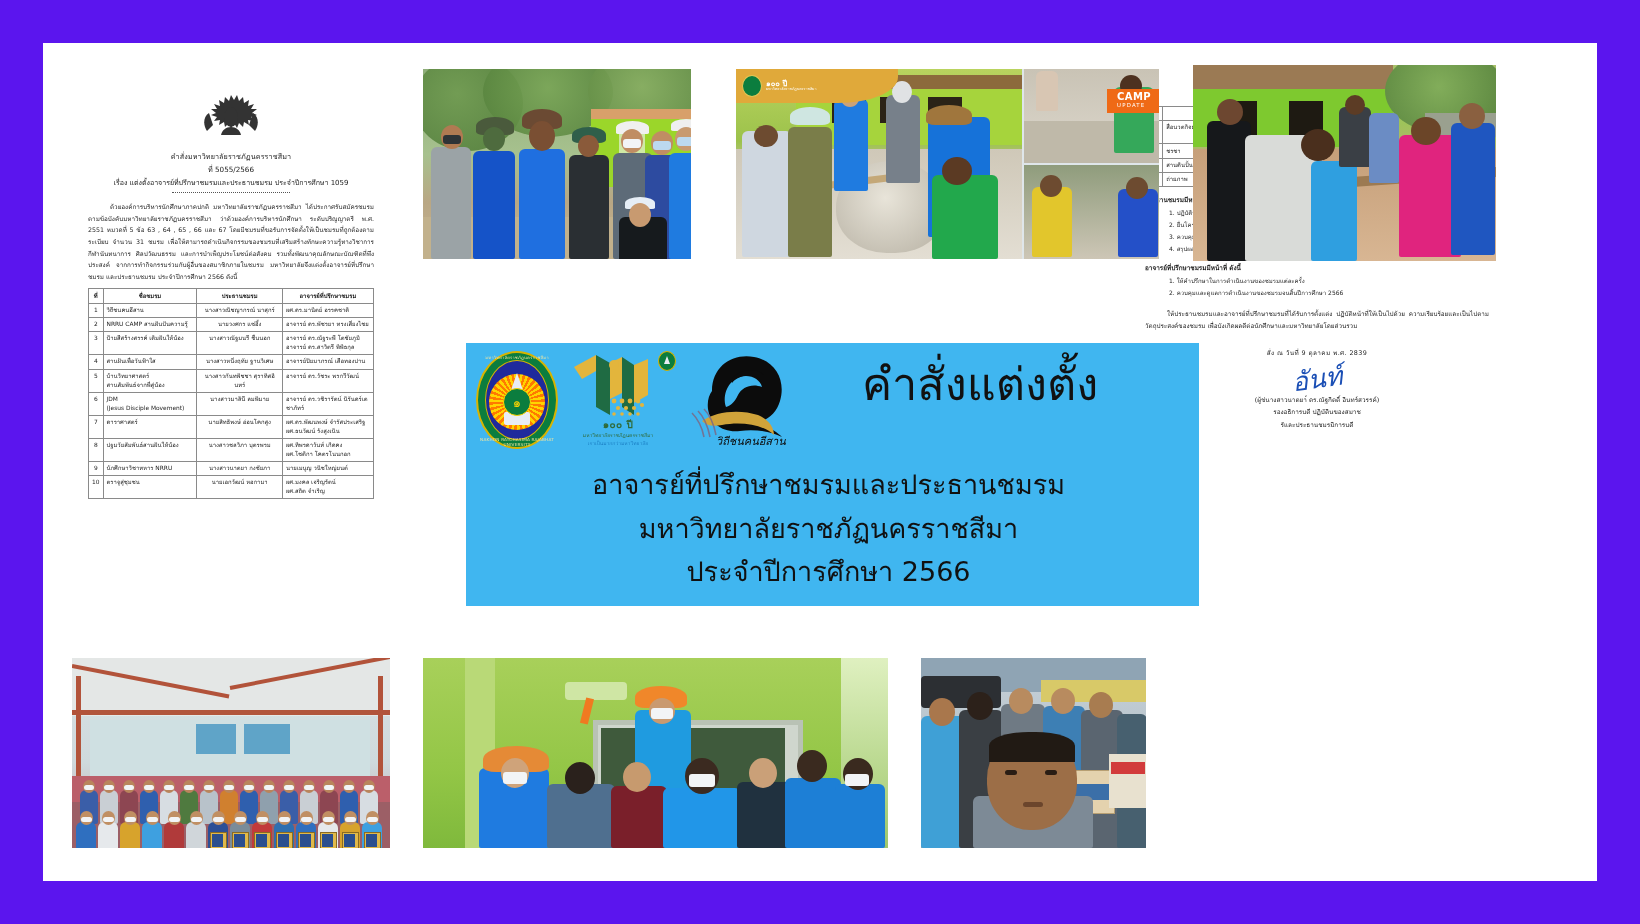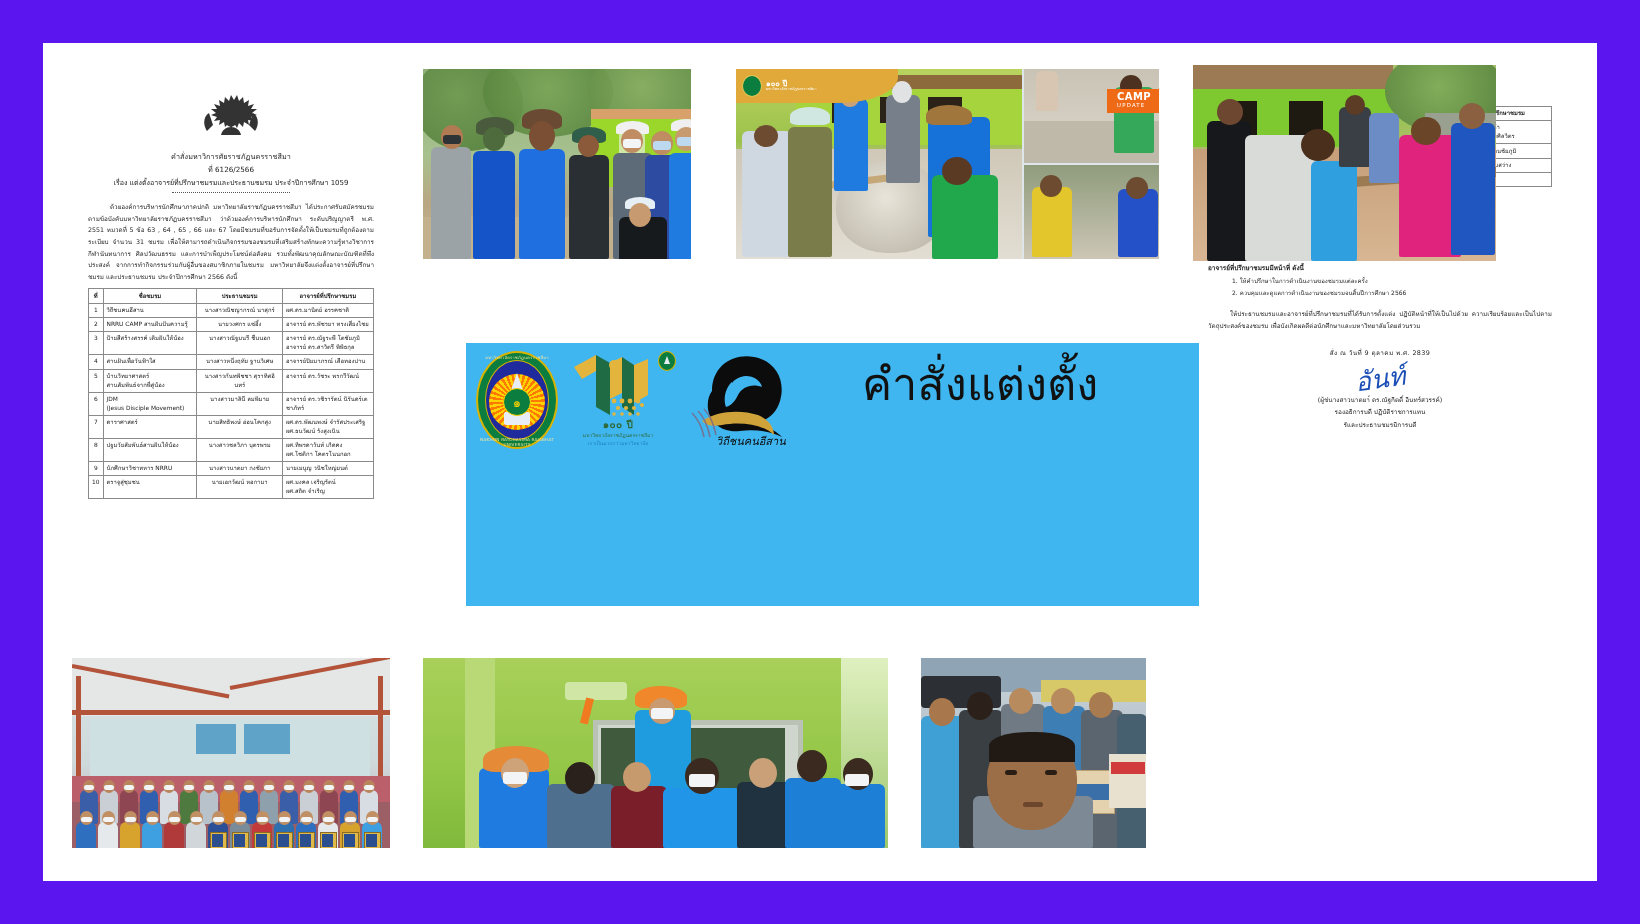--- a/index.html
+++ b/index.html
@@ -209,22 +209,22 @@
       <svg width="60" height="46" viewBox="0 0 60 46" aria-hidden="true">
         <g fill="#333">
           <path d="M30 2 l3 5 3-5 2 6 4-4 1 6 5-3-1 6 6-2-3 5 6 0-5 4 5 2-6 2 3 4-6-1 1 5-5-3-1 5-4-4-2 5-3-5-3 5-2-5-4 4-1-5-5 3 1-5-6 1 3-4-6-2 5-2-5-4 6 0-3-5 6 2-1-6 5 3 1-6 4 4z"></path>
           <ellipse cx="30" cy="24" rx="7" ry="10"></ellipse>
           <path d="M30 34 c-5 0 -9 3 -10 8 h20 c-1-5 -5-8 -10-8z"></path>
           <path d="M8 20 C2 24 2 32 6 38 l6-6z"></path>
           <path d="M52 20 C58 24 58 32 54 38 l-6-6z"></path>
         </g>
       </svg>
     </div>
-    <div class="doc-center doc-t1">คำสั่งมหาวิการศัยราชภัฏนครราชสีมา</div>
-    <div class="doc-center doc-t2">ที่  6126/2566</div>
+    <div class="doc-center doc-t1">คำสั่งมหาวิทยาลัยราชภัฏนครราชสีมา</div>
+    <div class="doc-center doc-t2">ที่  5055/2566</div>
     <div class="doc-center doc-t3">เรื่อง  แต่งตั้งอาจารย์ที่ปรึกษาชมรมและประธานชมรม ประจำปีการศึกษา 1059</div>
     <div class="doc-rule"></div>
     <div class="doc-para"><span class="indent"></span><span>ด้วยองค์การบริหารนักศึกษาภาคปกติ มหาวิทยาลัยราชภัฏนครราชสีมา ได้ประกาศรับสมัครชมรม ตามข้อบังคับมหาวิทยาลัยราชภัฏนครราชสีมา ว่าด้วยองค์การบริหารนักศึกษา ระดับปริญญาตรี พ.ศ. 2551 หมวดที่ 5 ข้อ 63 , 64 , 65 , 66 และ 67 โดยมีชมรมที่ขอรับการจัดตั้งให้เป็นชมรมที่ถูกต้องตามระเบียบ จำนวน 31 ชมรม เพื่อให้สามารถดำเนินกิจกรรมของชมรมที่เสริมสร้างทักษะความรู้ทางวิชาการ กีฬานันทนาการ ศิลปวัฒนธรรม และการบำเพ็ญประโยชน์ต่อสังคม รวมทั้งพัฒนาคุณลักษณะบัณฑิตที่พึงประสงค์ จากการทำกิจกรรมร่วมกับผู้อื่นของสมาชิกภายในชมรม มหาวิทยาลัยจึงแต่งตั้งอาจารย์ที่ปรึกษาชมรม และประธานชมรม ประจำปีการศึกษา 2566  ดังนี้</span></div>
     <table class="doc-table">
       <thead>
           <tr>
         <th>ที่</th>
         <th>ชื่อชมรม</th>
         <th>ประธานชมรม</th>
         <th>อาจารย์ที่ปรึกษาชมรม</th>
@@ -288,21 +288,21 @@
           <tr>
             <td class="col-no">10</td>
             <td class="col-name">ตราจูสู่ชุมชน</td>
             <td class="col-pres">นายเอกวัฒน์ หอกามา</td>
             <td class="col-adv">ผศ.มงคล เจริญรัตน์<br>ผศ.สถิต จำเริญ</td>
           </tr>
         </tbody>
     </table>
   </div>
 
-  <div class="doc" style="left:1149px;top:18px;width:376px;height:800px;">
+  <div class="doc" style="left:1086px;top:18px;width:376px;height:800px;">
     <div class="pageno">- 3 -</div>
     <table class="doc-table">
       <thead>
           <tr>
         <th>ที่</th>
         <th>ชื่อชมรม</th>
         <th>ประธานชมรม</th>
         <th>อาจารย์ที่ปรึกษาชมรม</th>
       </tr>
         </thead>
@@ -346,21 +346,21 @@
     <ul class="sec-list">
         <li>1. ให้คำปรึกษาในการดำเนินงานของชมรมแต่ละครั้ง</li>
         <li>2. ควบคุมและดูแลการดำเนินงานของชมรมจนสิ้นปีการศึกษา 2566</li>
       </ul>
 
     <div class="closing"><span class="indent"></span><span>ให้ประธานชมรมและอาจารย์ที่ปรึกษาชมรมที่ได้รับการตั้งแต่ง ปฏิบัติหน้าที่ให้เป็นไปด้วย ความเรียบร้อยและเป็นไปตามวัตถุประสงค์ของชมรม เพื่อบังเกิดผลดีต่อนักศึกษาและมหาวิทยาลัยโดยส่วนรวม</span></div>
     <div class="dateline">สั่ง  ณ  วันที่  9  ตุลาคม  พ.ศ. 2839</div>
     <div class="sigwrap">
       <div class="sig">อันท์</div>
       <div class="signame">(ผู้ช่นางสาวนาตยา์ ดร.ณัฐกิตติ์ อินทร์สวรรค์)</div>
-      <div class="signame">รองอธิการบดี  ปฏิบัติราชการแทน</div>
+      <div class="signame">รองอธิการบดี  ปฏิบัตินของสมาช</div>
       <div class="signame">รัและประธานชมรมิการบดี</div>
     </div>
   </div>
 
   <div class="photo" style="left:380px;top:26px;width:268px;height:190px;">
     <div style="position:absolute;inset:0;background:linear-gradient(#8fae7a 0%,#a7c18e 45%,#b9a784 70%,#c6b391 100%);"></div>
 
     <div class="tree" style="left:-10px;top:-14px;width:110px;height:96px;background:radial-gradient(circle at 40% 40%,#6f9a50,#4f7a39);opacity:.92;"></div>
     <div class="tree" style="left:60px;top:-22px;width:130px;height:90px;background:radial-gradient(circle at 50% 45%,#79a556,#537f3b);opacity:.9;"></div>
     <div class="tree" style="left:165px;top:-20px;width:120px;height:84px;background:radial-gradient(circle at 45% 45%,#86ad5f,#5b8640);opacity:.9;"></div>
@@ -739,15 +739,20 @@
             <path d="M16 60 C22 66 26 76 28 86"></path>
             <path d="M22 58 C28 64 32 74 34 84"></path>
           </g>
           <text x="34" y="94" font-family="DejaVu Sans, sans-serif" font-size="11" fill="#0c0c0c" font-style="italic">วิถีชนคนอีสาน</text>
         </svg>
       </div>
     </div>
 
     <div class="banner-title">คำสั่งแต่งตั้ง</div>
 
+    <div class="banner-lines">
+      <div>อาจารย์ที่ปรึกษาชมรมและประธานชมรม</div>
+      <div>มหาวิทยาลัยราชภัฏนครราชสีมา</div>
+      <div>ประจำปีการศึกษา 2566</div>
+    </div>
   </div>
 
 </div>
 
 </body></html>

